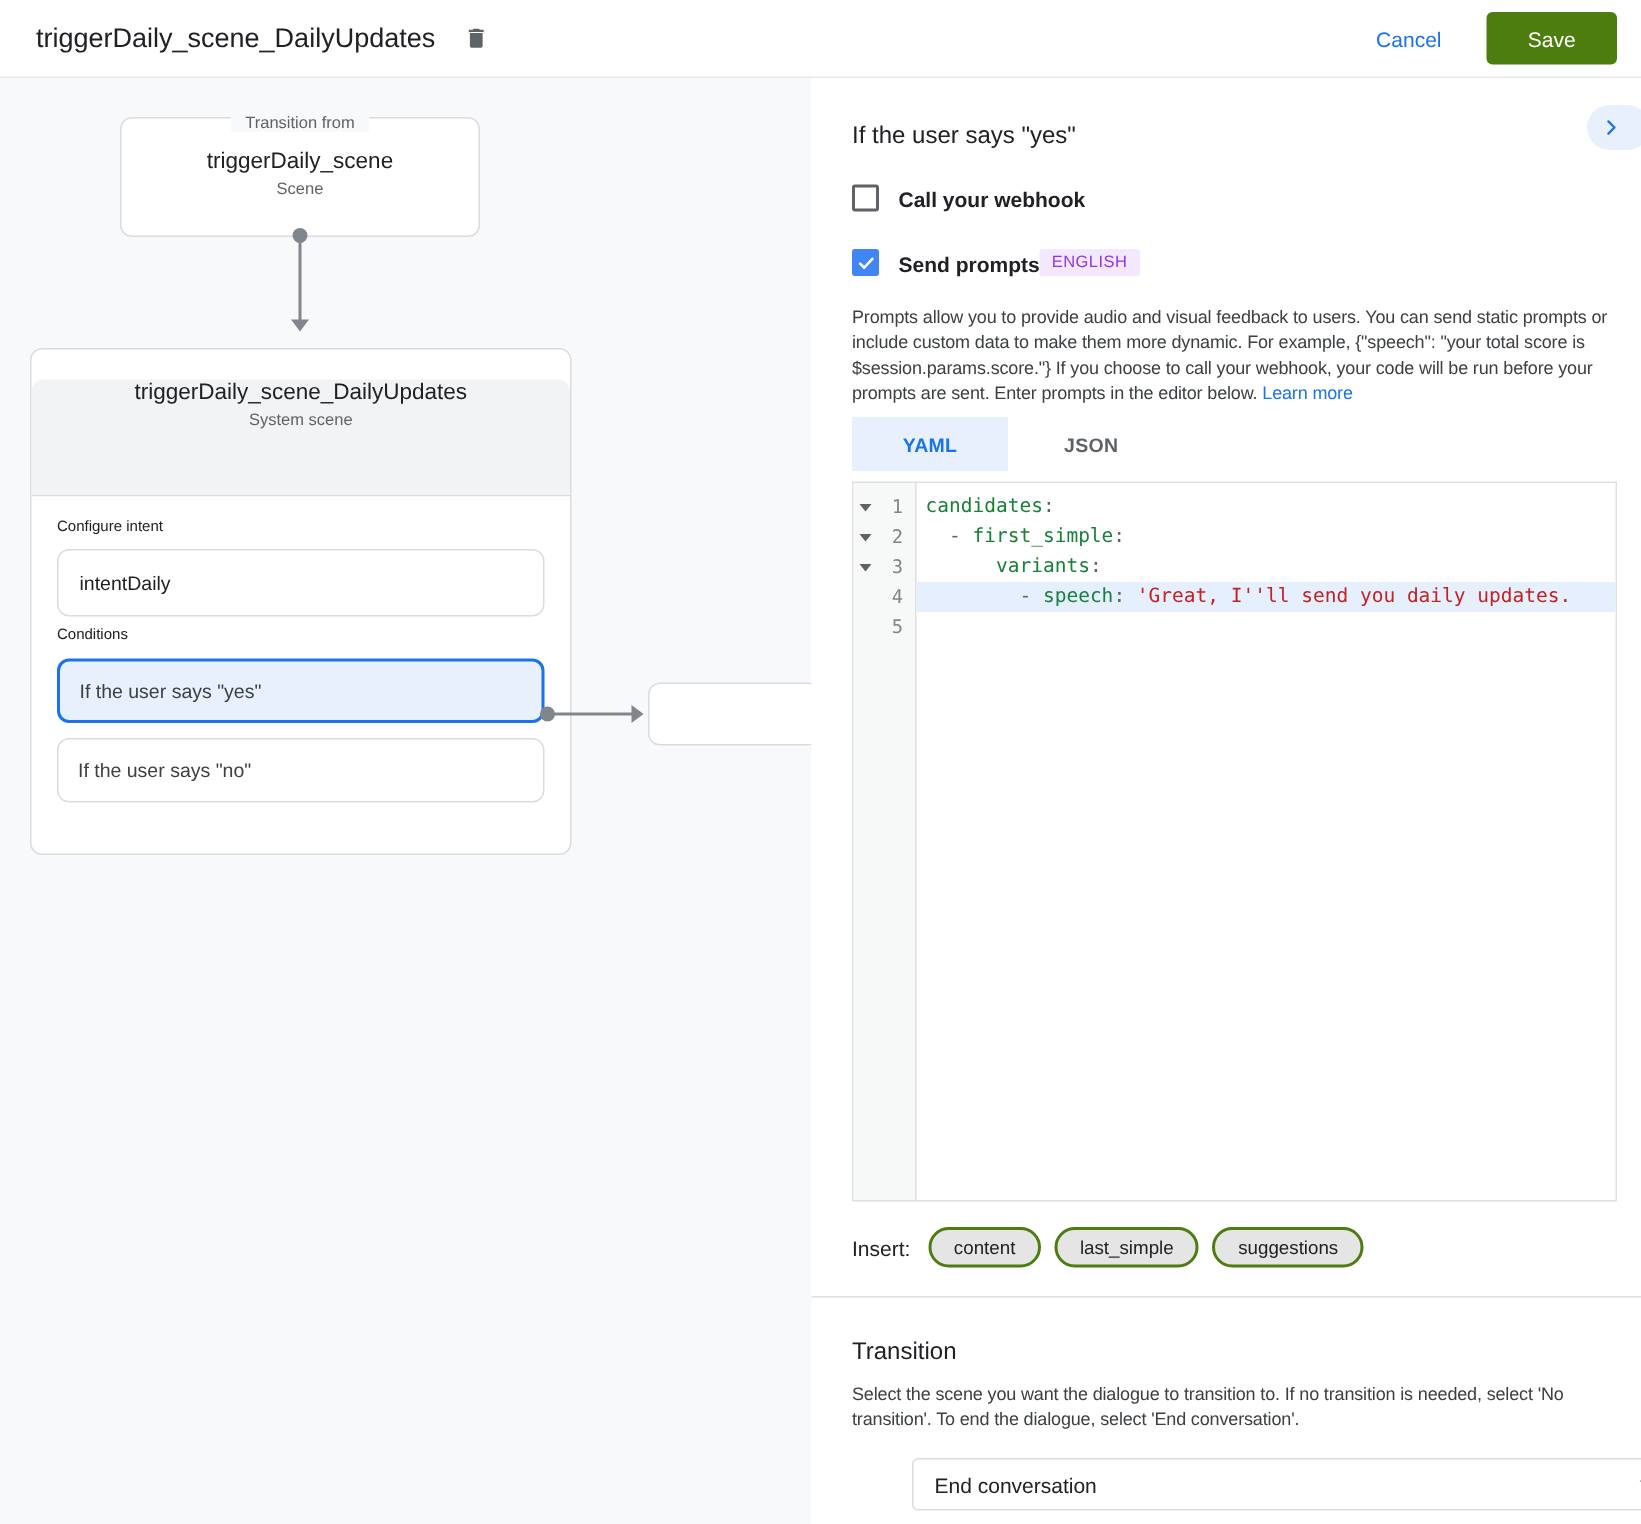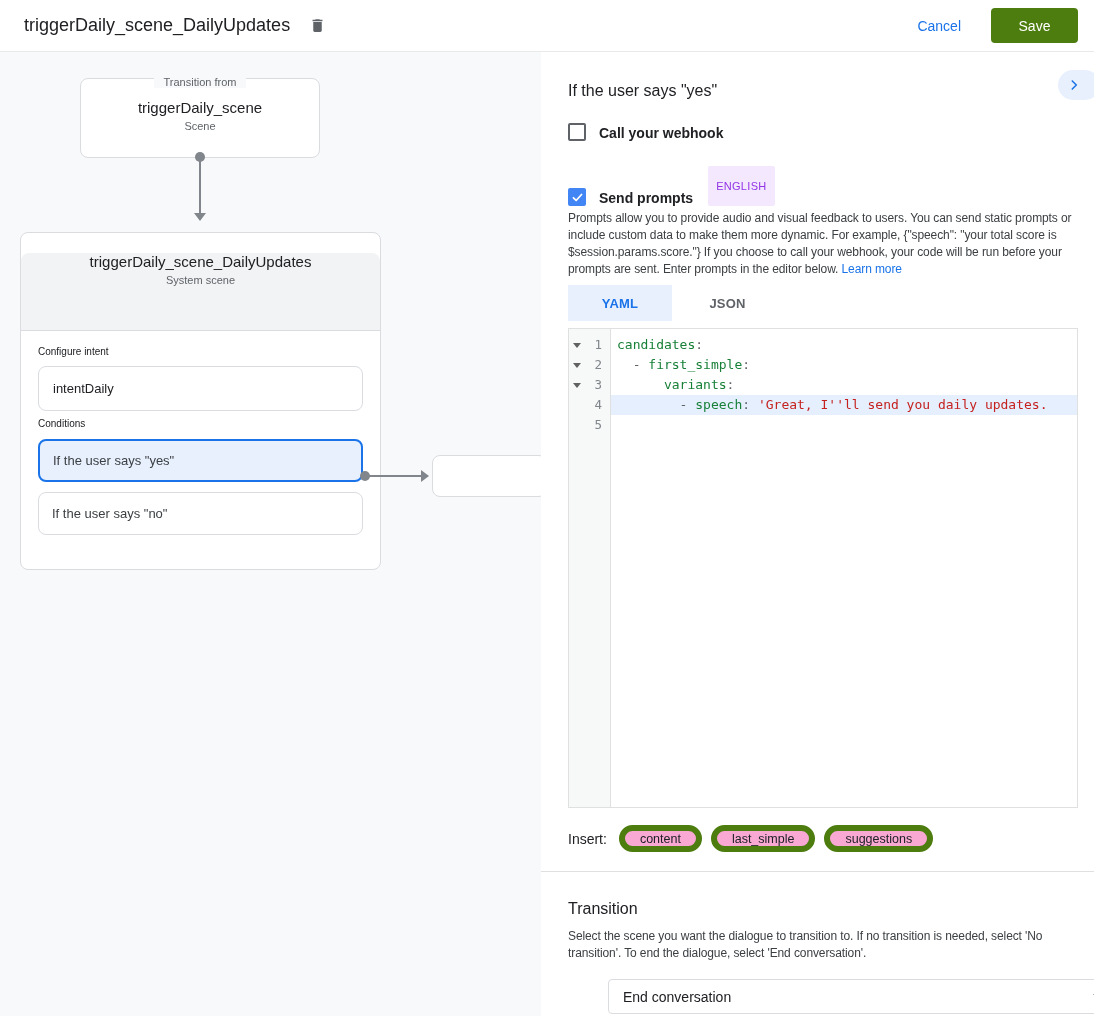--- a/index.html
+++ b/index.html
@@ -55,24 +55,24 @@
   .panel-title { font-size:16px; color:#202124; }
   .collapse-btn { position:absolute; top:-12px; right:-22px; width:42px; height:30px; border:none;
                   background:#e8f0fe; border-radius:15px; cursor:pointer; display:flex; align-items:center; padding-left:9px; }
 
   .check-row { display:flex; align-items:flex-end; }
   .check-row.webhook { margin-top:19px; }
   .check-row.prompts { margin-top:25px; }
   .checkbox { width:18px; height:18px; border:2px solid #5f6368; border-radius:2px; background:#fff; cursor:pointer; flex:none; }
   .checkbox.checked { border-color:#4285f4; background:#4285f4; display:flex; align-items:center; justify-content:center; }
   .check-label { margin-left:13px; font-size:14px; font-weight:700; color:#202124; }
-  .lang-badge { margin-left:15px; background:#f3e8fd; color:#9334e6; font-size:11px; font-weight:500;
-                letter-spacing:.3px; padding:14px 8px; border-radius:2px; }
-
-  .desc { margin-top:4px; width:510px; font-size:12px; line-height:17px; color:#3c4043; letter-spacing:-0.1px; }
+  .lang-badge { margin-left:0; background:#f3e8fd; color:#9334e6; font-size:11px; font-weight:500;
+                letter-spacing:.3px; padding:3px 8px; border-radius:2px; }
+
+  .desc { margin-top:19px; width:510px; font-size:12px; line-height:17px; color:#3c4043; letter-spacing:-0.1px; }
   .link { color:#1a73e8; text-decoration:none; cursor:pointer; }
 
   .tabs { margin-top:7px; display:flex; }
   .tab { height:36px; width:104px; display:flex; align-items:center; justify-content:center;
          font-size:13px; font-weight:700; color:#5f6368; cursor:pointer; letter-spacing:.2px; }
   .tab.active { background:#e8f0fe; color:#1a73e8; }
   .tab.json { width:111px; }
 
   .editor { margin-top:7px; width:510px; height:480px; border:1px solid #e0e0e0; display:flex; background:#fff; overflow:hidden; }
   .gutter { width:42px; background:#f7f8f8; border-right:1px solid #e0e0e0; padding-top:6px; flex:none; }
@@ -84,21 +84,21 @@
   .code-row { height:20px; line-height:20px; font-family:"DejaVu Sans Mono", monospace; font-size:13px;
               white-space:pre; padding-left:6px; }
   .code-row.hl { background:#e5effd; }
   .tok-key { color:#188038; }
   .tok-punct { color:#5f6368; }
   .tok-str { color:#c5221f; }
 
   .insert-row { margin-top:17px; display:flex; align-items:center; }
   .insert-label { font-size:14px; color:#202124; margin-right:12px; }
   .chips { display:flex; gap:9px; }
-  .chip { height:27px; border:6px solid #4d7c0f; border-radius:14px; background:#f9a8d4; padding:0 15px;
+  .chip { height:27px; border:2px solid #4d7c0f; border-radius:14px; background:#e5e5e5; padding:0 15px;
           font-size:12.5px; color:#202124; cursor:pointer; font-family:inherit; }
 
   .panel-divider { margin:19px -16px 0 -27px; height:1px; background:#e0e0e0; }
 
   .transition-title { margin-top:28px; font-size:16px; color:#202124; }
   .transition-desc { margin-top:10px; width:510px; font-size:12px; line-height:17px; color:#3c4043; letter-spacing:-0.1px; }
   .dropdown { margin-top:17px; width:510px; height:35px; border:1px solid #dadce0; border-radius:4px;
               display:flex; align-items:center; justify-content:space-between; padding:0 14px; cursor:pointer; background:#fff;margin-left:40px; }
   .dropdown-value { font-size:14px; color:#202124; }
   .caret-down { width:0; height:0; border-left:5px solid transparent; border-right:5px solid transparent; border-top:6px solid #80868b; }

